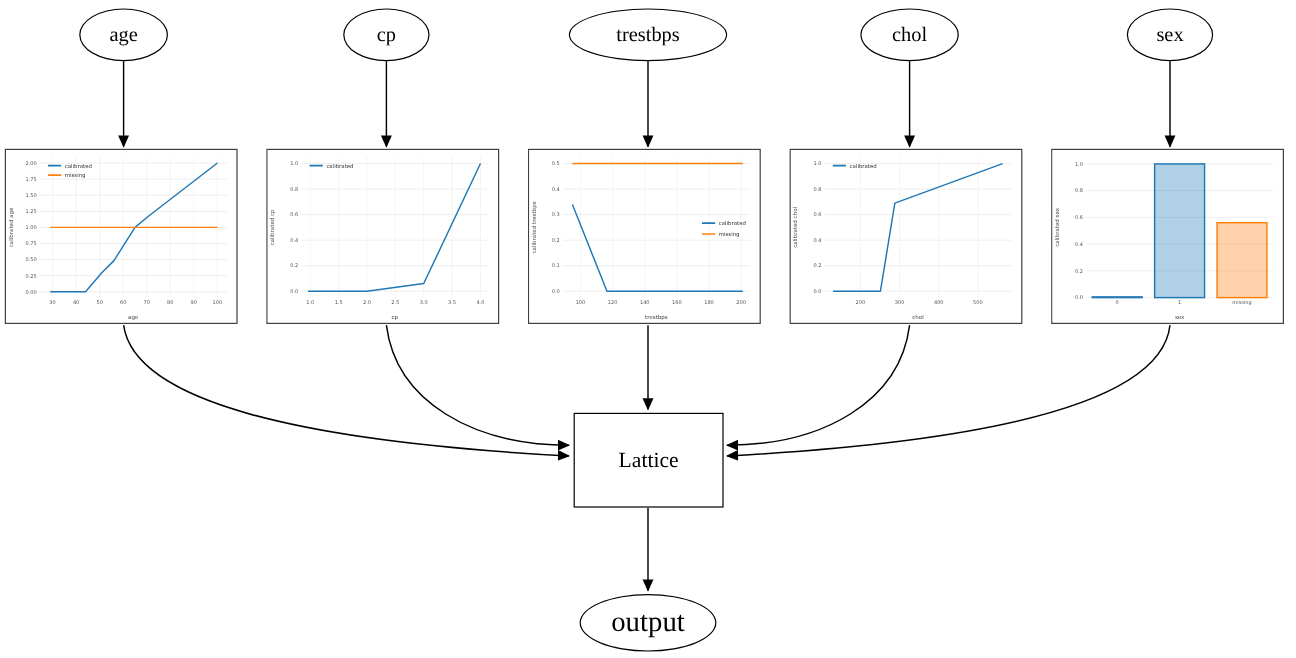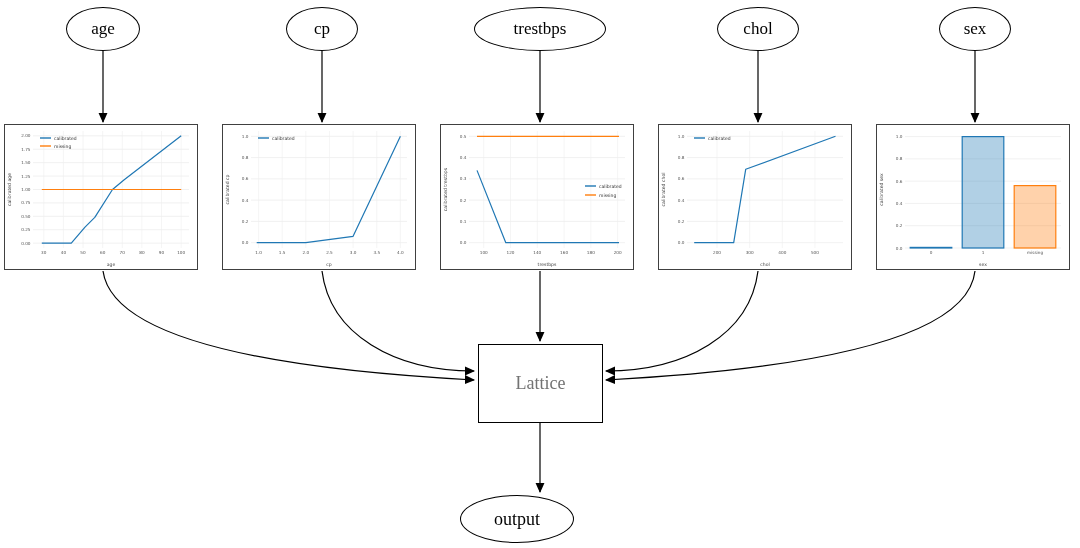--- a/index.html
+++ b/index.html
@@ -9,21 +9,21 @@
   }
   #edges{position:absolute;left:0;top:0;width:1080px;height:548px;pointer-events:none;}
   .gv-ellipse{
     position:absolute;border:1px solid #000;border-radius:50%;background:#fff;
     display:flex;align-items:center;justify-content:center;
     font-size:17px;color:#000;box-sizing:border-box;
   }
   .gv-box{
     position:absolute;border:1px solid #000;background:#fff;
     display:flex;align-items:center;justify-content:center;
-    font-size:18px;color:#737373;box-sizing:border-box;
+    font-size:18px;color:#000000;box-sizing:border-box;
   }
   .chart-box{
     position:absolute;width:194px;height:146px;border:1.5px solid #404040;
     background:#fff;box-sizing:border-box;
   }
   .chart-box svg{display:block;font-family:"DejaVu Sans", sans-serif;}
 </style>
 </head>
 <body>
 
@@ -239,17 +239,17 @@
         <text x="158" y="128.5" font-size="4.2" fill="#555" text-anchor="middle">missing</text>
         <text x="106" y="140.5" font-size="4.6" fill="#444" text-anchor="middle">sex</text>
         <text transform="translate(5.5 64.5) rotate(-90)" font-size="4.6" fill="#444" text-anchor="middle">calibrated sex</text>
       </svg>
   </div>
 
   <div class="gv-box" style="left:478px;top:344px;width:125px;height:79px;">
     <span>Lattice</span>
   </div>
 
-  <div class="gv-ellipse" style="left:460px;top:495px;width:114px;height:48px;font-size:18px;">
+  <div class="gv-ellipse" style="left:483px;top:495px;width:114px;height:48px;font-size:24px;">
     <span>output</span>
   </div>
 
 </div>
 
 </body></html>

